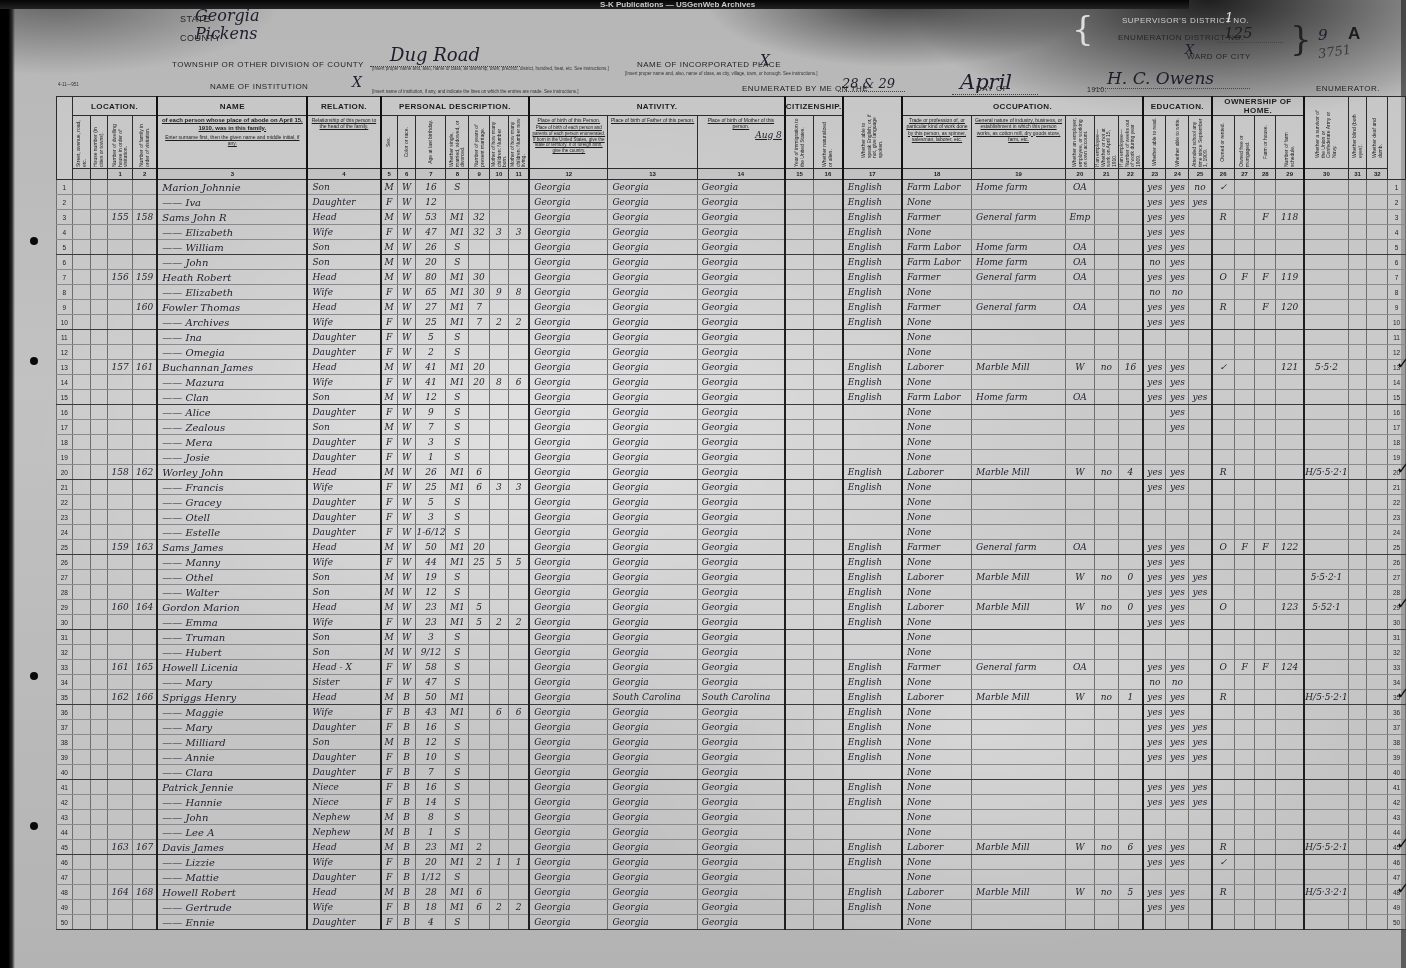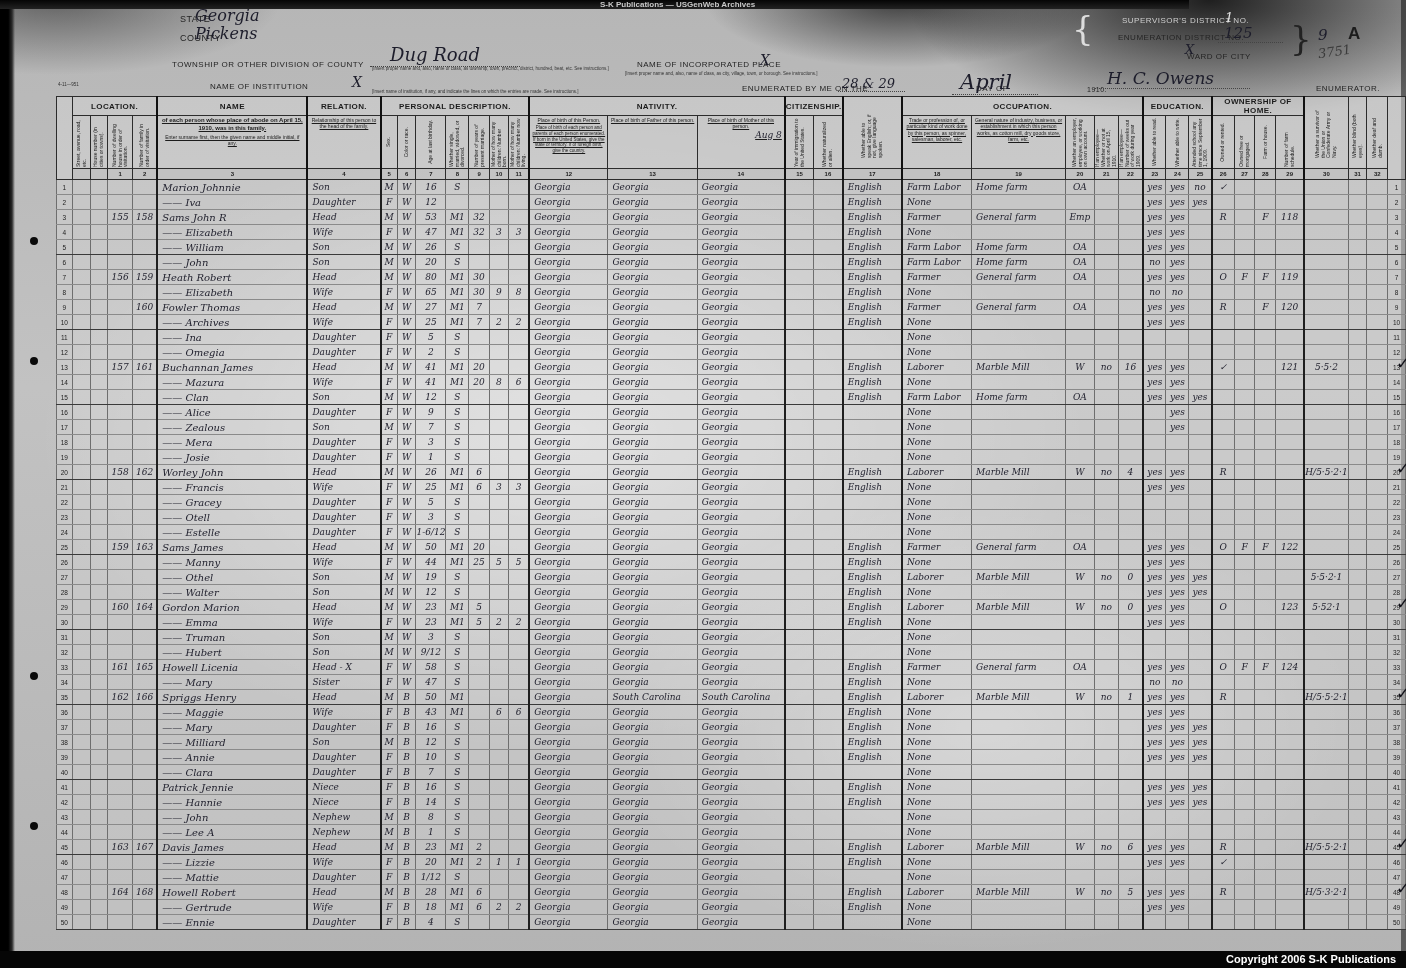--- a/index.html
+++ b/index.html
@@ -2177,18 +2177,17 @@
           <td class="hwc ctr"></td>
           <td class="hwc ctr ovf"></td>
           <td class="hwc ctr ovf gline"></td>
           <td class="hwc ctr"></td>
           <td class="hwc ctr"></td>
           <td class="rn">50</td>
         </tr>
       </tbody>
     </table>
 
-  <div class="botband"><span>Copyright 2006 S-K Publications</span></div>
 <div class="dot" style="top: 237px;"></div>
     <div class="dot" style="top: 357px;"></div>
     <div class="dot" style="top: 672px;"></div>
     <div class="dot" style="top: 822px;"></div>
   </div>
 
 </body></html>

